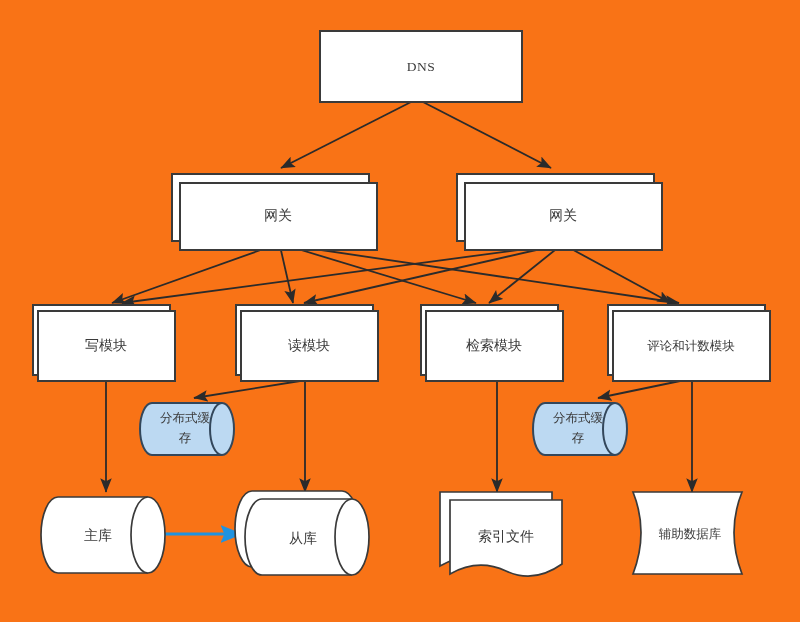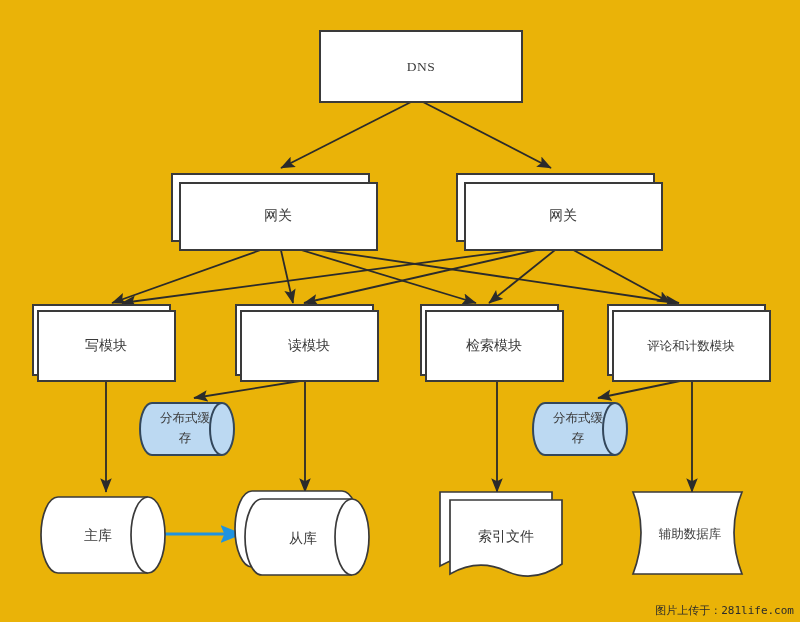--- a/index.html
+++ b/index.html
@@ -7,21 +7,21 @@
     padding: 0;
     background: #ffffff;
   }
   body {
     font-family: "Liberation Sans", "DejaVu Sans", sans-serif;
   }
   #canvas {
     position: relative;
     width: 800px;
     height: 622px;
-    background: #eab308;
+    background: #f97316;
     overflow: hidden;
   }
   #diagram-svg {
     position: absolute;
     left: 0;
     top: 0;
     width: 800px;
     height: 622px;
   }
   .node-label {
@@ -194,15 +194,14 @@
       <path class="shape-fill thin" d="M450,500 L562,500 L562,564 Q534,584 506,571 Q478,558 450,574 Z"></path>
       <text class="node-label" x="506" y="538">索引文件</text>
     </g>
 
     <g>
       <path class="shape-fill thin" d="M633,492 L742,492 Q726,532 742,574 L633,574 Q649,532 633,492 Z"></path>
       <text class="node-label small" x="690" y="535">辅助数据库</text>
     </g>
   </svg>
 
-  <div class="watermark">图片上传于：281life.com</div>
 
 </div>
 
 </body></html>

